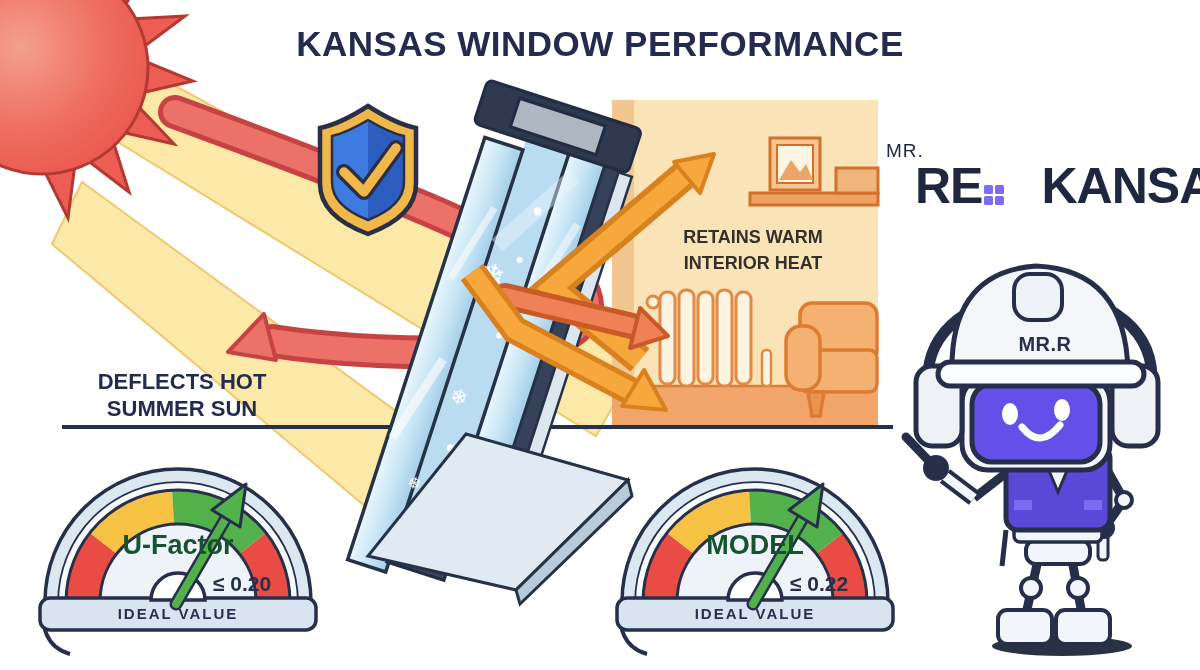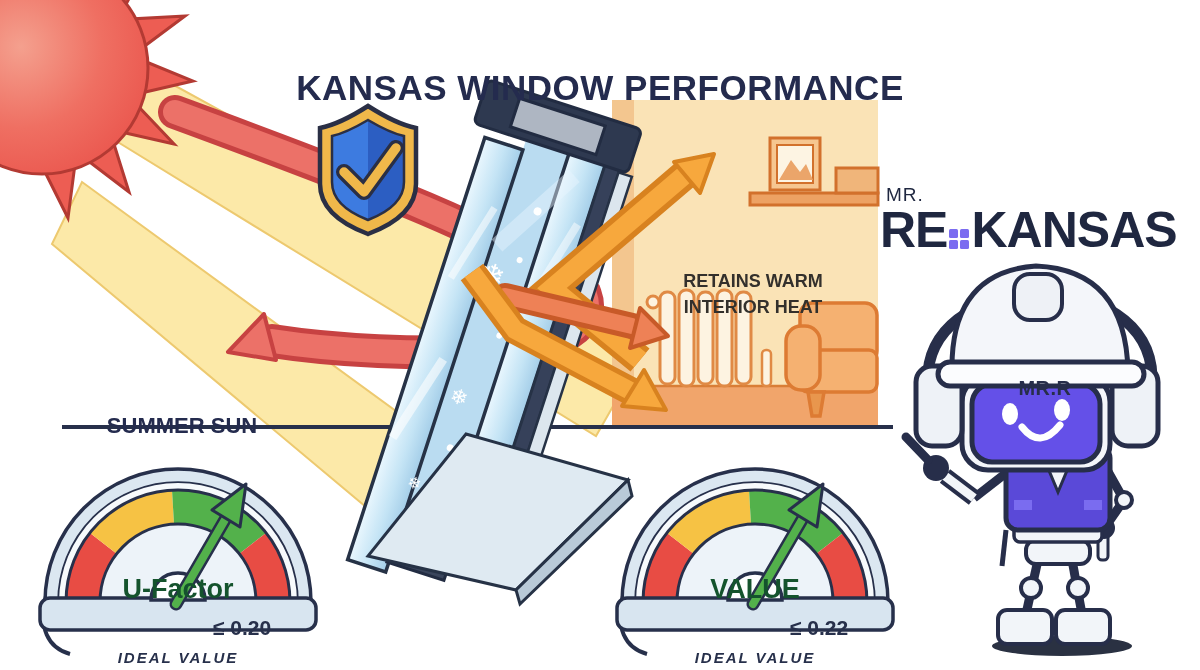--- a/index.html
+++ b/index.html
@@ -1,32 +1,32 @@
 <!DOCTYPE html>
 <html><head>
 <meta charset="utf-8">
 <style>
   html,body{margin:0;padding:0;background:#ffffff;}
   .stage{position:relative;width:1200px;height:670px;background:#ffffff;overflow:hidden;
          font-family:"Liberation Sans",sans-serif;color:#242b4e;}
   .scene{position:absolute;left:0;top:0;}
-  .abs{position:absolute;margin-top:44px;}
+  .abs{position:absolute;}
   .title{left:0;right:0;top:24px;text-align:center;font-size:35px;font-weight:800;
          letter-spacing:.5px;color:#242b4e;}
   .label2{font-weight:800;text-align:center;}
   .deflect{left:72px;top:368px;width:220px;font-size:22px;line-height:27px;color:#242b4e;}
   .retains{left:648px;top:224px;width:210px;font-size:18px;line-height:26px;color:#33302c;}
   .gauge-metric{width:170px;text-align:center;font-size:27px;font-weight:800;color:#14532d;}
   .gauge-value{width:100px;text-align:center;font-size:21px;font-weight:800;color:#27304b;}
   .gauge-caption{width:180px;text-align:center;font-size:15px;font-weight:800;
-                 letter-spacing:2px;color:#27304b;font-style:italic;}
+                 letter-spacing:2px;color:#27304b;}
   .logo{left:880px;top:140px;width:300px;}
   .logo-prefix{font-size:19px;font-weight:400;letter-spacing:1px;color:#1f2740;margin-left:6px;}
   .logo-row{display:flex;align-items:flex-end;margin-top:0;}
-  .logo-big{font-size:50px;font-weight:800;letter-spacing:-1px;line-height:48px;color:#1f2740;}
+  .logo-big{font-size:50px;font-weight:800;letter-spacing:-1px;line-height:48px;color:#1f2740;padding-left:35px;}
   .logo-grid{display:inline-grid;grid-template-columns:9px 9px;grid-gap:2px;
              margin:0 2px 5px 2px;}
   .logo-grid i{width:9px;height:9px;background:#7b6cf0;border-radius:1.5px;}
   .hat-label{left:1002px;top:333px;width:86px;text-align:center;font-size:20px;
              font-weight:800;color:#272e4a;letter-spacing:.5px;}
 </style>
 </head>
 <body>
 
 <div class="stage">
@@ -229,33 +229,34 @@
     <rect x="1112" y="366" width="46" height="80" rx="16" fill="#eef2f7" stroke="#272e4a" stroke-width="5"></rect>
     <path d="M952,372 Q950,272 1036,266 Q1126,270 1128,372 Z" fill="#f4f6fa" stroke="#272e4a" stroke-width="5"></path>
     <rect x="1014" y="274" width="48" height="46" rx="16" fill="#eef1f6" stroke="#272e4a" stroke-width="4"></rect>
     <rect x="938" y="362" width="206" height="24" rx="12" fill="#fbfcfe" stroke="#272e4a" stroke-width="5"></rect>
   </g>
 </svg>
 
 <div class="abs title">KANSAS WINDOW PERFORMANCE</div>
 
 <div class="abs label2 deflect">
+  <div>DEFLECTS HOT</div>
   <div>SUMMER SUN</div>
 </div>
 
 <div class="abs label2 retains">
   <div>RETAINS WARM</div>
   <div>INTERIOR HEAT</div>
 </div>
 
 <div class="abs gauge-metric" style="left:93px;top:530px;">U-Factor</div>
 <div class="abs gauge-value" style="left:192px;top:572px;">≤ 0.20</div>
 <div class="abs gauge-caption" style="left:88px;top:605px;">IDEAL VALUE</div>
 
-<div class="abs gauge-metric" style="left:670px;top:530px;">VALUE</div>
+<div class="abs gauge-metric" style="left:670px;top:530px;">MODEL</div>
 <div class="abs gauge-value" style="left:769px;top:572px;">≤ 0.22</div>
 <div class="abs gauge-caption" style="left:665px;top:605px;">IDEAL VALUE</div>
 
 <div class="abs logo">
   <div class="logo-prefix">MR.</div>
   <div class="logo-row">
     <span class="logo-big">RE</span>
     <span class="logo-grid">
           <i></i>
           <i></i>

